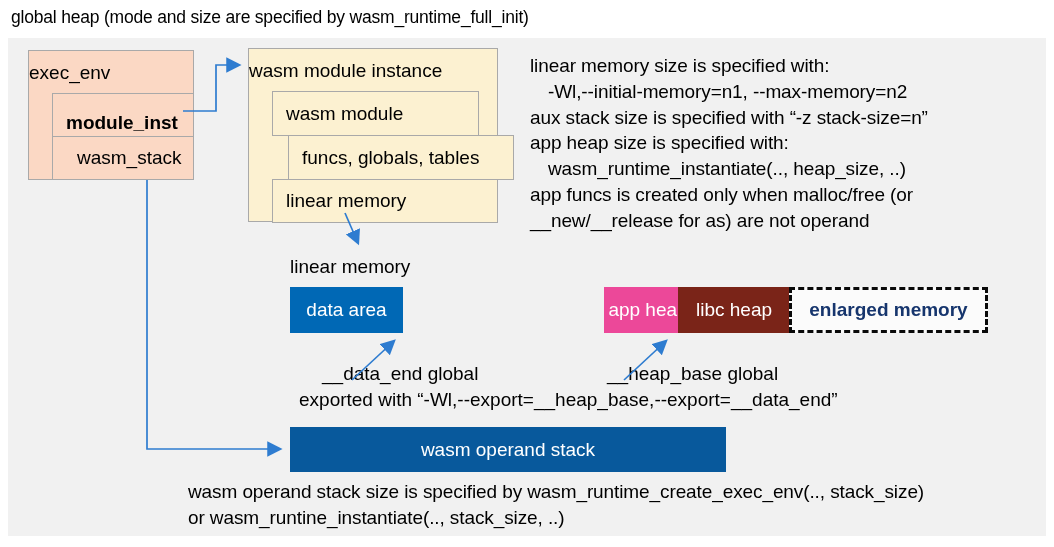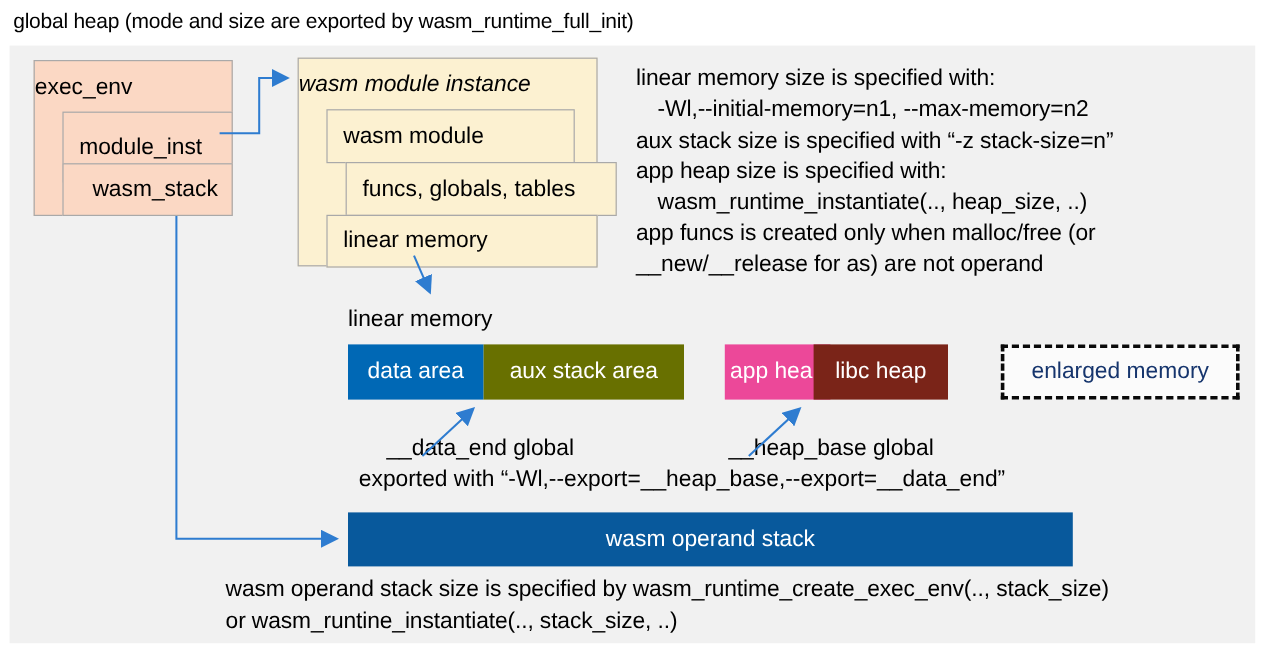--- a/index.html
+++ b/index.html
@@ -26,66 +26,65 @@
   
   #lm-label{left:290px;top:256px;font-size:19px;}
   .seg{position:absolute;top:287px;height:46px;display:flex;align-items:center;
        justify-content:center;font-size:19px;color:#fff;box-sizing:border-box;}
   #seg-enlarged{background:#fbfbfb;border:3px dashed #0a0a0a;color:#16356d;}
 
   #lbl-dataend{left:322px;top:363px;font-size:19px;}
   #lbl-heapbase{left:607px;top:363px;font-size:19px;}
   #lbl-exported{left:299px;top:389px;font-size:19px;}
 
-  #opstack{left:290px;top:427px;width:604px;height:45px;background:#08599c;color:#fff;
+  #opstack{left:290px;top:427px;width:436px;height:45px;background:#08599c;color:#fff;
            display:flex;align-items:center;justify-content:center;font-size:19px;}
 
   #footer{left:188px;top:479px;width:850px;font-size:19px;line-height:25.5px;letter-spacing:-0.1px;}
 
   #arrows{left:0;top:0;pointer-events:none;}
 </style>
 </head>
 <body>
 
 <div id="canvas">
 
   <div id="panel" class="abs"></div>
 
-  <div id="title" class="abs">global heap (mode and size are exported by wasm_runtime_full_init)</div>
+  <div id="title" class="abs">global heap (mode and size are specified by wasm_runtime_full_init)</div>
 
   <div class="abs obox salmon" style="left:28px;top:50px;width:166px;height:130px;">
     <div class="boxhdr" style="height:44px;">exec_env</div>
   </div>
-  <div class="cell salmon" style="left:52px;top:93px;width:142px;height:59px;">module_inst</div>
+  <div class="cell salmon" style="left:52px;top:93px;width:142px;height:59px;font-weight:bold;">module_inst</div>
   <div class="cell salmon" style="left:52px;top:136px;width:142px;height:44px;padding-left:24px;">wasm_stack</div>
 
   <div class="abs obox cream" style="left:248px;top:48px;width:250px;height:174px;">
-    <div class="boxhdr" style="height:44px;font-style:italic;">wasm module instance</div>
+    <div class="boxhdr" style="height:44px;">wasm module instance</div>
   </div>
   <div class="cell cream" style="left:272px;top:91px;width:207px;height:45px;">wasm module</div>
   <div class="cell cream" style="left:288px;top:135px;width:226px;height:45px;">funcs, globals, tables</div>
   <div class="cell cream" style="left:272px;top:179px;width:226px;height:44px;">linear memory</div>
 
   <div id="notes" class="abs">
     <div>linear memory size is specified with:</div>
     <div class="note-indent">-Wl,--initial-memory=n1, --max-memory=n2</div>
     <div>aux stack size is specified with “-z stack-size=n”</div>
     <div>app heap size is specified with:</div>
     <div class="note-indent">wasm_runtime_instantiate(.., heap_size, ..)</div>
     <div>app funcs is created only when malloc/free (or</div>
     <div>__new/__release for as) are not operand</div>
   </div>
 
   <div id="lm-label" class="abs">linear memory</div>
 
   <div class="seg" style="left:290px;width:113px;background:#0068b5;">data area</div>
-  <div class="seg" style="left:403px;width:167px;background:#687000;">aux stack area</div>
   <div class="seg" style="left:604px;width:88px;background:#ec4899;">app heap</div>
   <div class="seg" style="left:678px;width:112px;background:#7a2418;">libc heap</div>
-  <div class="seg" id="seg-enlarged" style="left:834px;width:199px;">enlarged memory</div>
+  <div class="seg" id="seg-enlarged" style="left:789px;width:199px;font-weight:bold;">enlarged memory</div>
 
   <div id="lbl-dataend" class="abs">__data_end global</div>
   <div id="lbl-heapbase" class="abs">__heap_base global</div>
   <div id="lbl-exported" class="abs">exported with “-Wl,--export=__heap_base,--export=__data_end”</div>
 
   <div id="opstack" class="abs">wasm operand stack</div>
 
   <div id="footer" class="abs">
     <div>wasm operand stack size is specified by wasm_runtime_create_exec_env(.., stack_size)</div>
     <div>or wasm_runtine_instantiate(.., stack_size, ..)</div>

